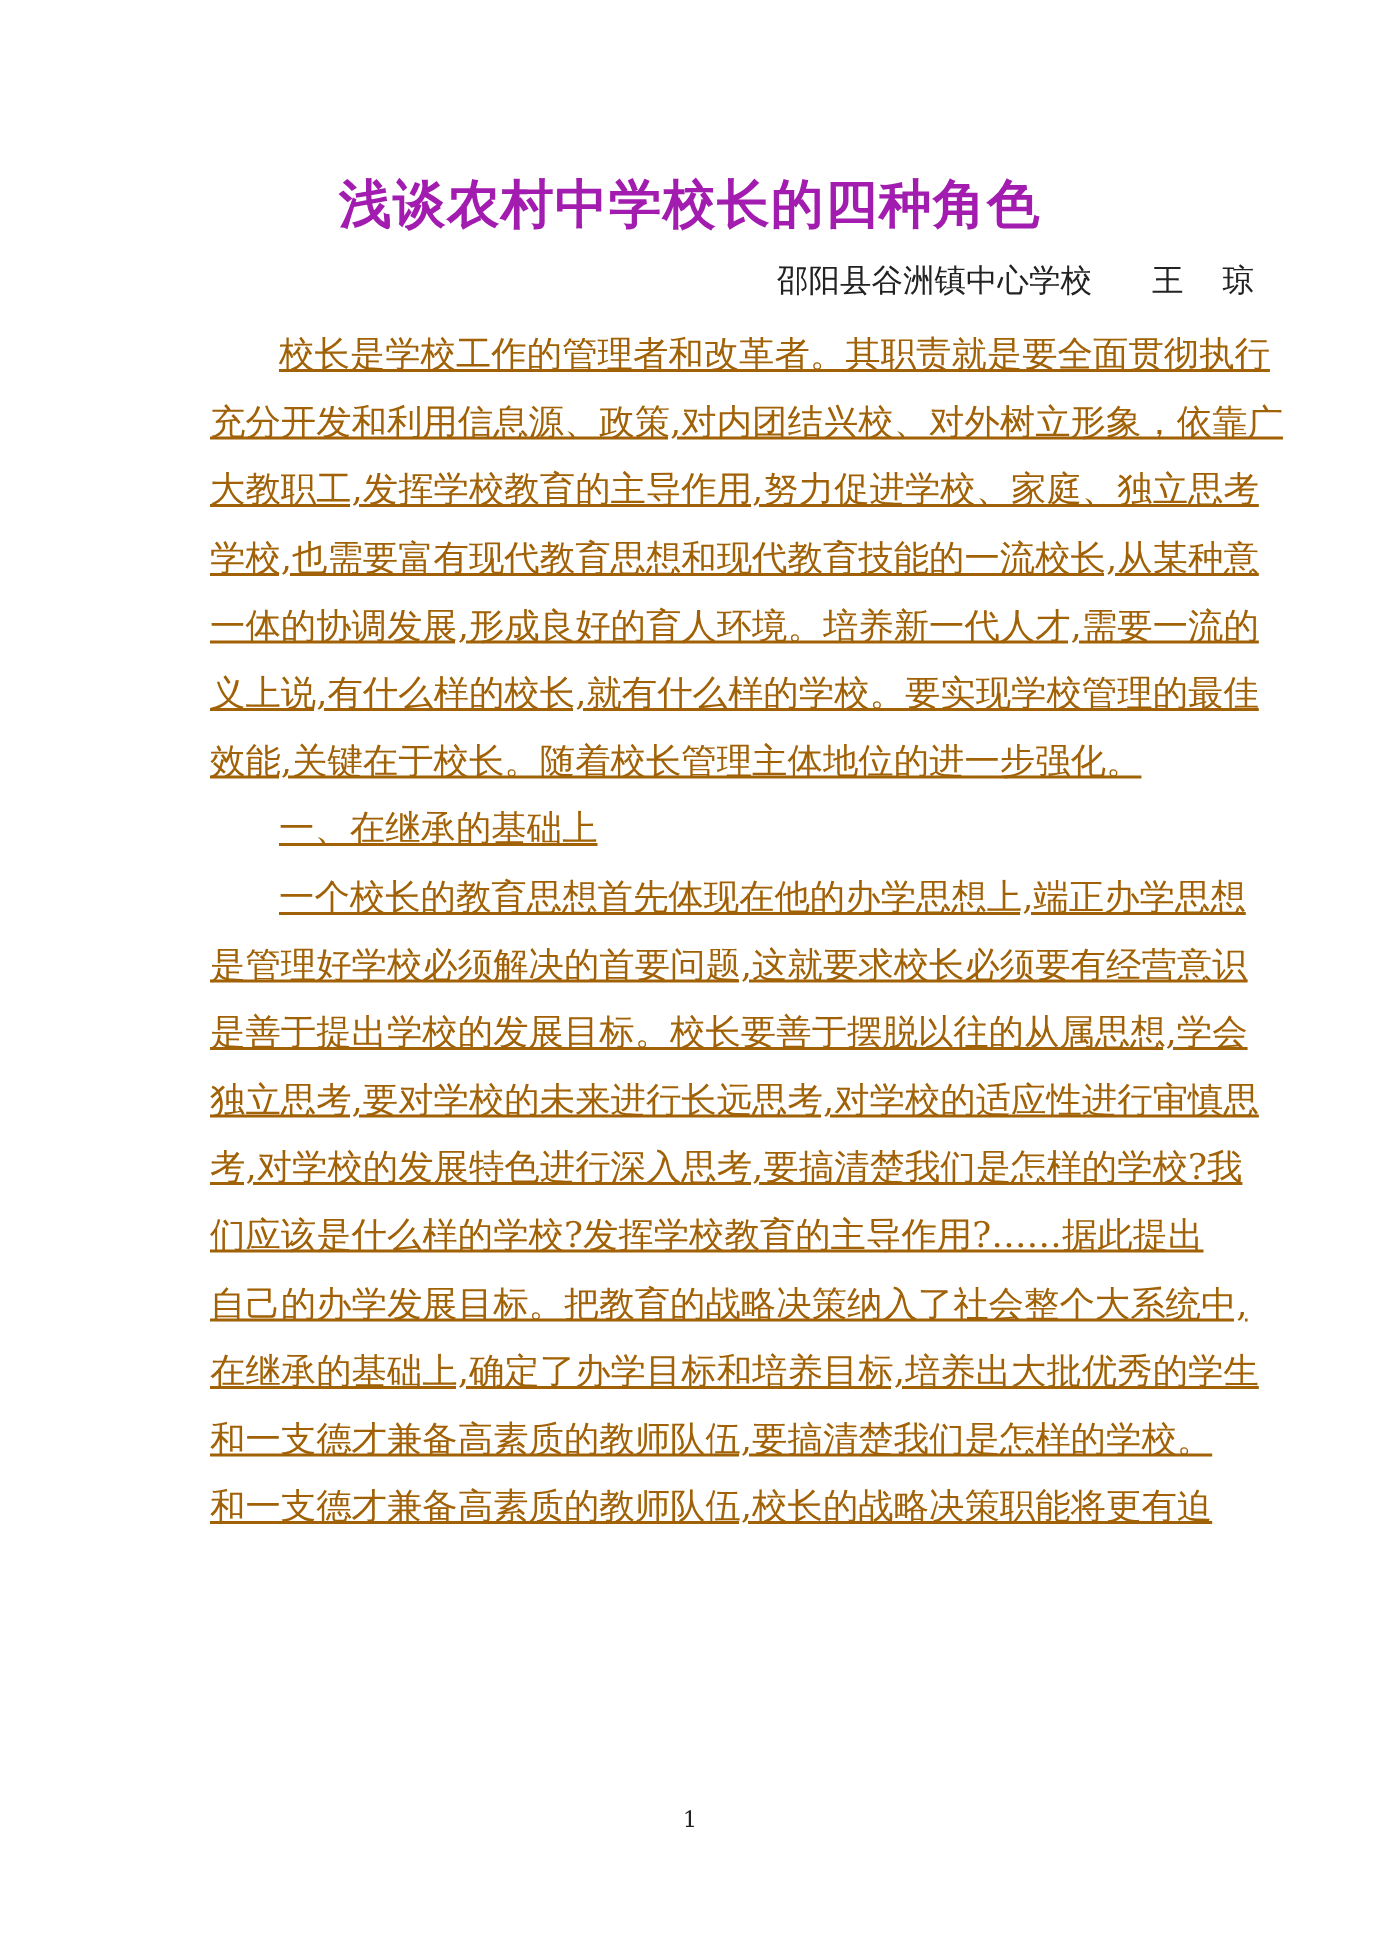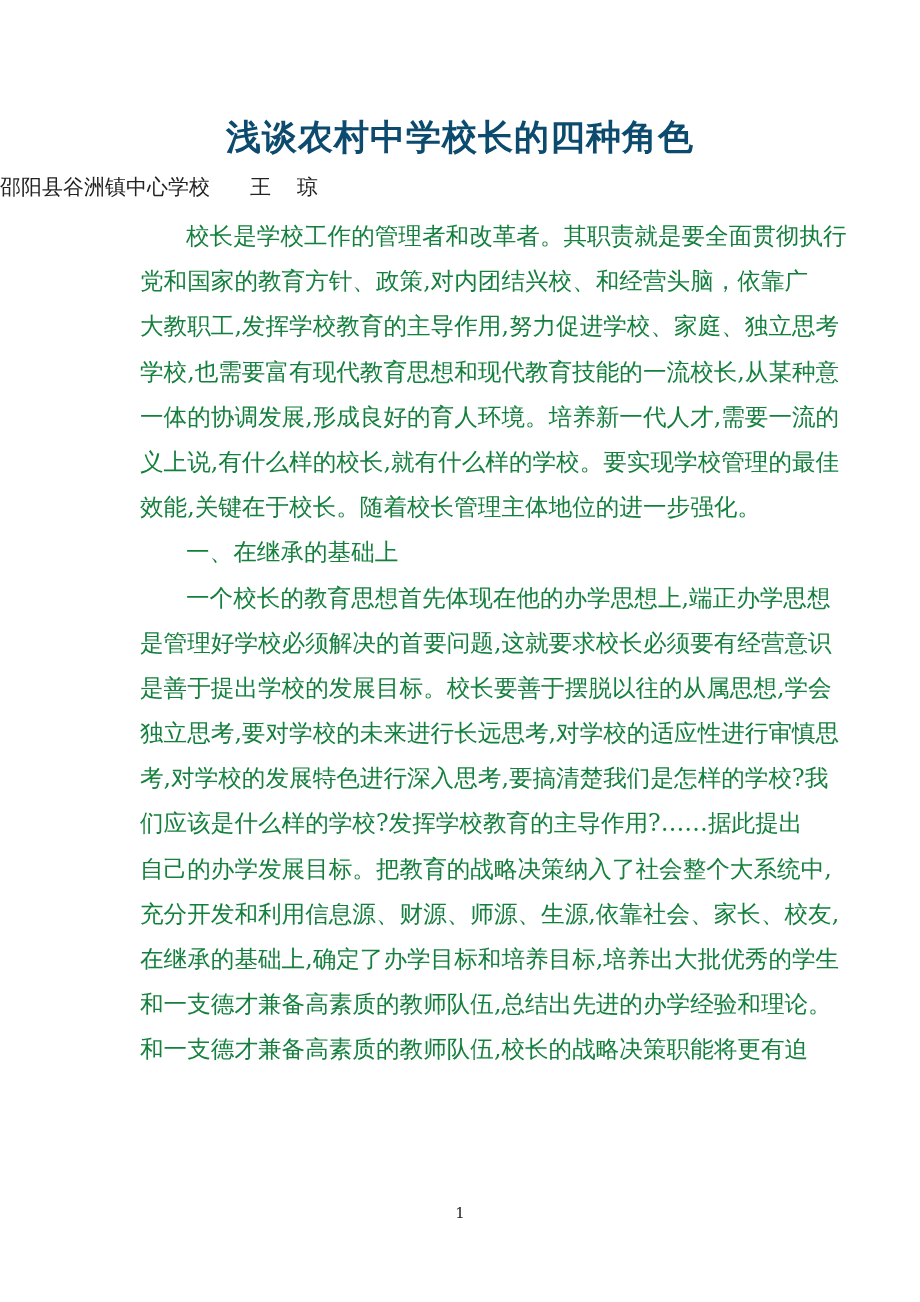--- a/index.html
+++ b/index.html
@@ -1,56 +1,55 @@
 <!DOCTYPE html>
 <html><head>
 <meta charset="utf-8">
 <style>
   html, body { margin: 0; padding: 0; background: #ffffff; }
   body { width: 920px; height: 1302px; position: relative; overflow: hidden;
          font-family: "DejaVu Serif", "Liberation Serif", serif; color: #1a1a1a; }
   .page { position: absolute; left: 0; top: 0; width: 920px; height: 1302px; background: #fff; }
   .title { position: absolute; top: 112px; left: 0; width: 920px; text-align: center;
            font-family: "DejaVu Sans", "Liberation Sans", sans-serif; font-weight: bold;
-           font-size: 35px; letter-spacing: 1px; color: #0c4a6e; line-height: 50px; }
-  .byline { position: absolute; top: 172px; left: 0; width: 836px; text-align: left;
+           font-size: 35px; letter-spacing: 1px; color: #a21caf; line-height: 50px; }
+  .byline { position: absolute; top: 172px; left: 0; width: 836px; text-align: right;
             font-size: 21px; line-height: 30px; color: #222; }
   .byline .gap { display: inline-block; width: 40px; }
   .byline .name-gap { display: inline-block; width: 26px; }
   .body { position: absolute; top: 214px; left: 140px; width: 644px; }
   .line { height: 45.2px; line-height: 45.2px; font-size: 23.6px; white-space: nowrap;
-          overflow: visible; color: #15803d; text-align: justify; text-align-last: justify; }
+          overflow: visible; color: #a16207; text-align: justify; text-align-last: justify; text-decoration: underline; }
   .line.indent { padding-left: 46px; }
   .line.last { text-align-last: left; }
   .page-number { position: absolute; top: 1204px; left: 0; width: 920px; text-align: center;
                  font-size: 15px; color: #222; }
 </style>
 </head>
 <body>
 
 <div class="page">
   <div class="title">浅谈农村中学校长的四种角色</div>
   <div class="byline">
     <span>邵阳县谷洲镇中心学校</span><span class="gap"></span><span>王</span><span class="name-gap"></span><span>琼</span>
   </div>
   <div class="body" id="body">
       <div class="line indent">校长是学校工作的管理者和改革者。其职责就是要全面贯彻执行</div>
-      <div class="line">党和国家的教育方针、政策,对内团结兴校、和经营头脑，依靠广</div>
+      <div class="line">充分开发和利用信息源、政策,对内团结兴校、对外树立形象，依靠广</div>
       <div class="line">大教职工,发挥学校教育的主导作用,努力促进学校、家庭、独立思考</div>
       <div class="line">学校,也需要富有现代教育思想和现代教育技能的一流校长,从某种意</div>
       <div class="line">一体的协调发展,形成良好的育人环境。培养新一代人才,需要一流的</div>
       <div class="line">义上说,有什么样的校长,就有什么样的学校。要实现学校管理的最佳</div>
       <div class="line last">效能,关键在于校长。随着校长管理主体地位的进一步强化。</div>
       <div class="line indent last">一、在继承的基础上</div>
       <div class="line indent">一个校长的教育思想首先体现在他的办学思想上,端正办学思想</div>
       <div class="line">是管理好学校必须解决的首要问题,这就要求校长必须要有经营意识</div>
       <div class="line">是善于提出学校的发展目标。校长要善于摆脱以往的从属思想,学会</div>
       <div class="line">独立思考,要对学校的未来进行长远思考,对学校的适应性进行审慎思</div>
       <div class="line">考,对学校的发展特色进行深入思考,要搞清楚我们是怎样的学校?我</div>
       <div class="line">们应该是什么样的学校?发挥学校教育的主导作用?……据此提出</div>
       <div class="line">自己的办学发展目标。把教育的战略决策纳入了社会整个大系统中,</div>
-      <div class="line">充分开发和利用信息源、财源、师源、生源,依靠社会、家长、校友,</div>
       <div class="line">在继承的基础上,确定了办学目标和培养目标,培养出大批优秀的学生</div>
-      <div class="line">和一支德才兼备高素质的教师队伍,总结出先进的办学经验和理论。</div>
+      <div class="line">和一支德才兼备高素质的教师队伍,要搞清楚我们是怎样的学校。</div>
       <div class="line">和一支德才兼备高素质的教师队伍,校长的战略决策职能将更有迫</div>
     </div>
   <div class="page-number">1</div>
 </div>
 
 </body></html>

